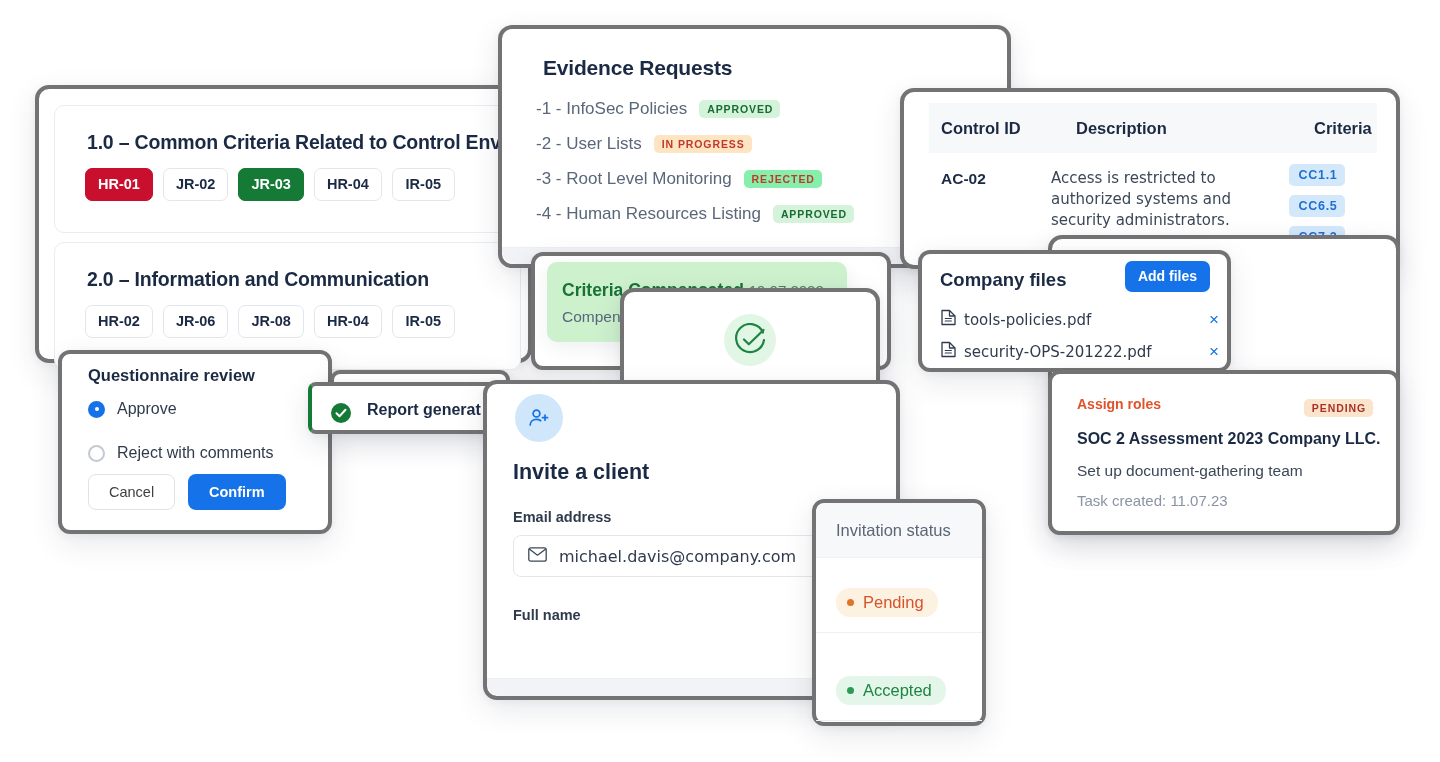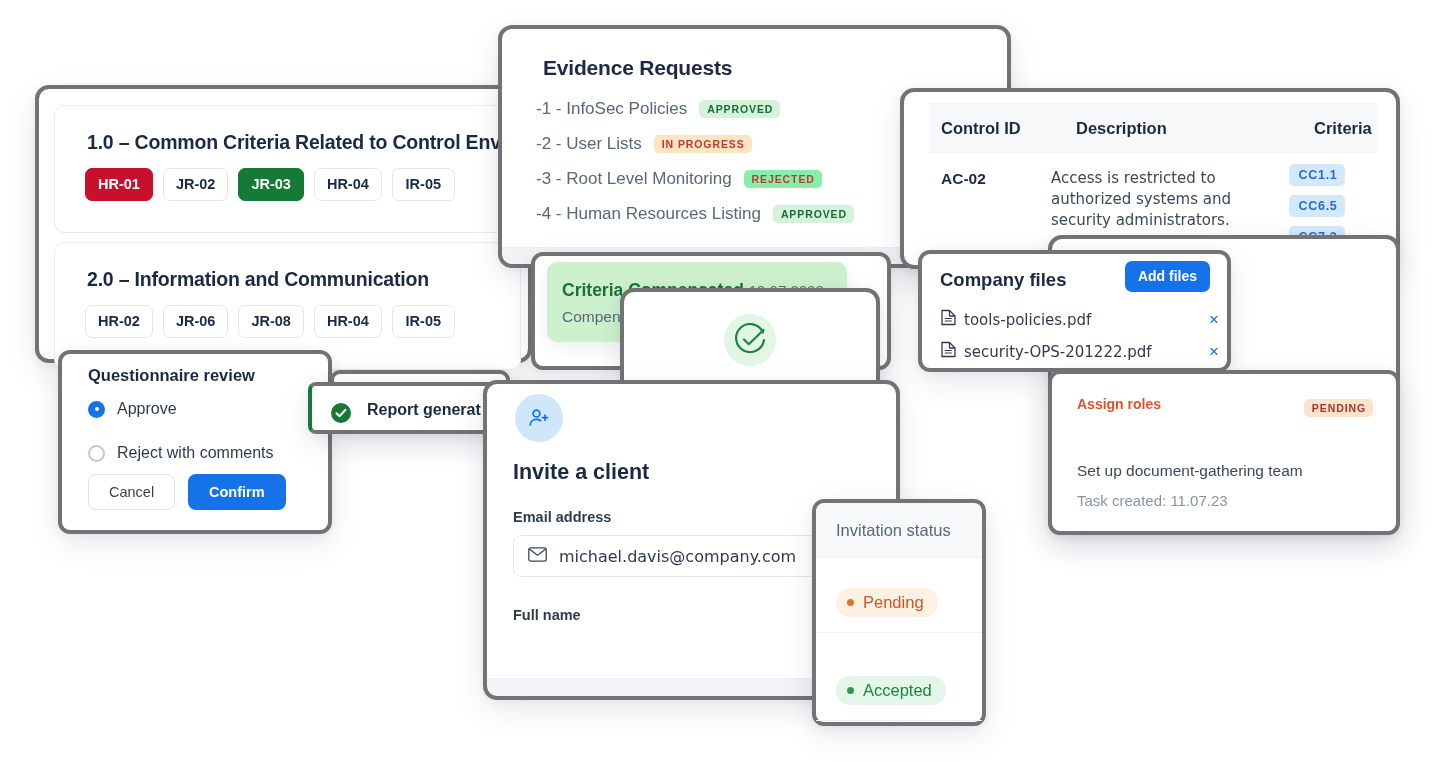--- a/index.html
+++ b/index.html
@@ -311,20 +311,21 @@
         </svg>
       </span>
       <span class="file-name">security-OPS-201222.pdf</span>
       <span class="file-x">×</span>
     </div>
   </div>
 
   <div class="card" id="assign-card">
     <div class="assign-title">Assign roles</div>
     <span class="badge pending assign-pending">PENDING</span>
+    <div class="assign-line1">SOC 2 Assessment 2023 Company LLC.</div>
     <div class="assign-line2">Set up document-gathering team</div>
     <div class="assign-line3">Task created: 11.07.23</div>
   </div>
 
   <div class="card" id="quest-card">
     <div class="q-title">Questionnaire review</div>
     <div class="q-opt o1">
       <span class="radio on"></span>
       <span class="q-opt-label">Approve</span>
     </div>

